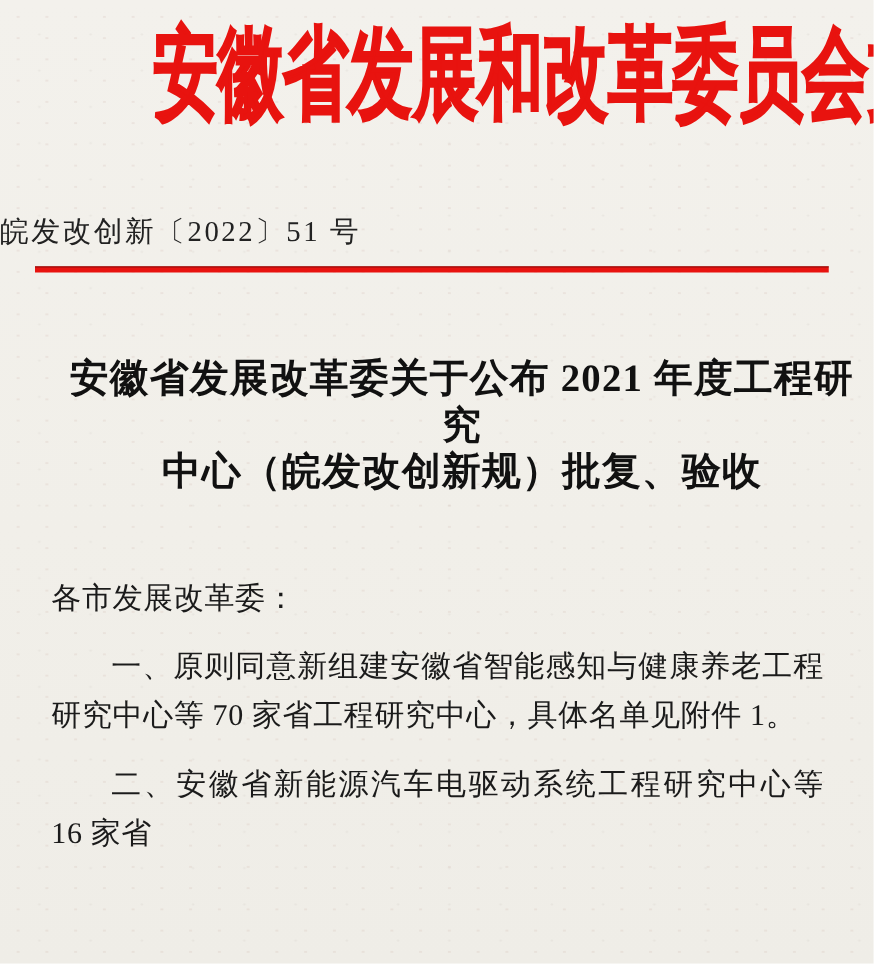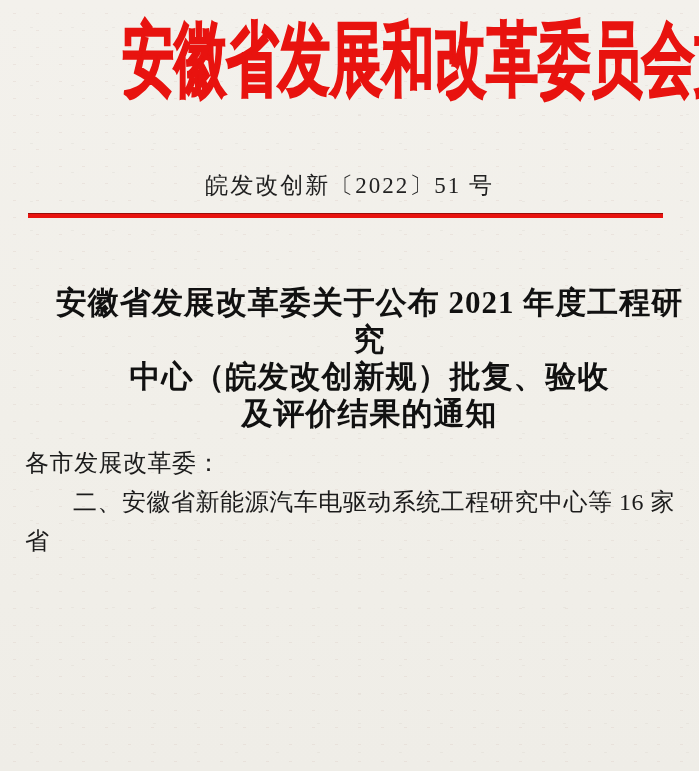--- a/index.html
+++ b/index.html
@@ -41,21 +41,21 @@
     -webkit-text-stroke: 2px #e8130f;
     white-space: nowrap;
     transform: scaleX(0.65);
     transform-origin: 50% 50%;
   }
   .doc-number {
     position: absolute;
     top: 172px;
     left: 0;
     right: 0;
-    text-align: center;
+    text-align: left;
     font-size: 23px;
     line-height: 28px;
     letter-spacing: 2px;
     color: #222222;
   }
   .red-divider {
     position: absolute;
     top: 213px;
     left: 28px;
     width: 635px;
@@ -81,41 +81,41 @@
     top: 444px;
     left: 25px;
     width: 650px;
     font-size: 24px;
     line-height: 39px;
     text-align: justify;
     letter-spacing: 0.5px;
     color: #1b1b1b;
   }
   .body-block p {
-    margin: 0;
+    margin: 16px;
   }
   .para {
     text-indent: 2em;
   }
 </style>
 </head>
 <body>
 
 <div class="page">
 
   <div class="agency-title">安徽省发展和改革委员会文件</div>
 
   <div class="doc-number">皖发改创新〔2022〕51 号</div>
 
   <div class="red-divider"></div>
 
   <div class="doc-title">
     <div>安徽省发展改革委关于公布 2021 年度工程研究</div>
     <div>中心（皖发改创新规）批复、验收</div>
-    <div>及评价结果的通知</div>
   </div>
 
   <div class="body-block">
     <p class="salutation">各市发展改革委：</p>
+    <p class="para">一、原则同意新组建安徽省智能感知与健康养老工程研究中心等 70 家省工程研究中心，具体名单见附件 1。</p>
     <p class="para">二、安徽省新能源汽车电驱动系统工程研究中心等 16 家省</p>
   </div>
 
 </div>
 
 </body></html>

